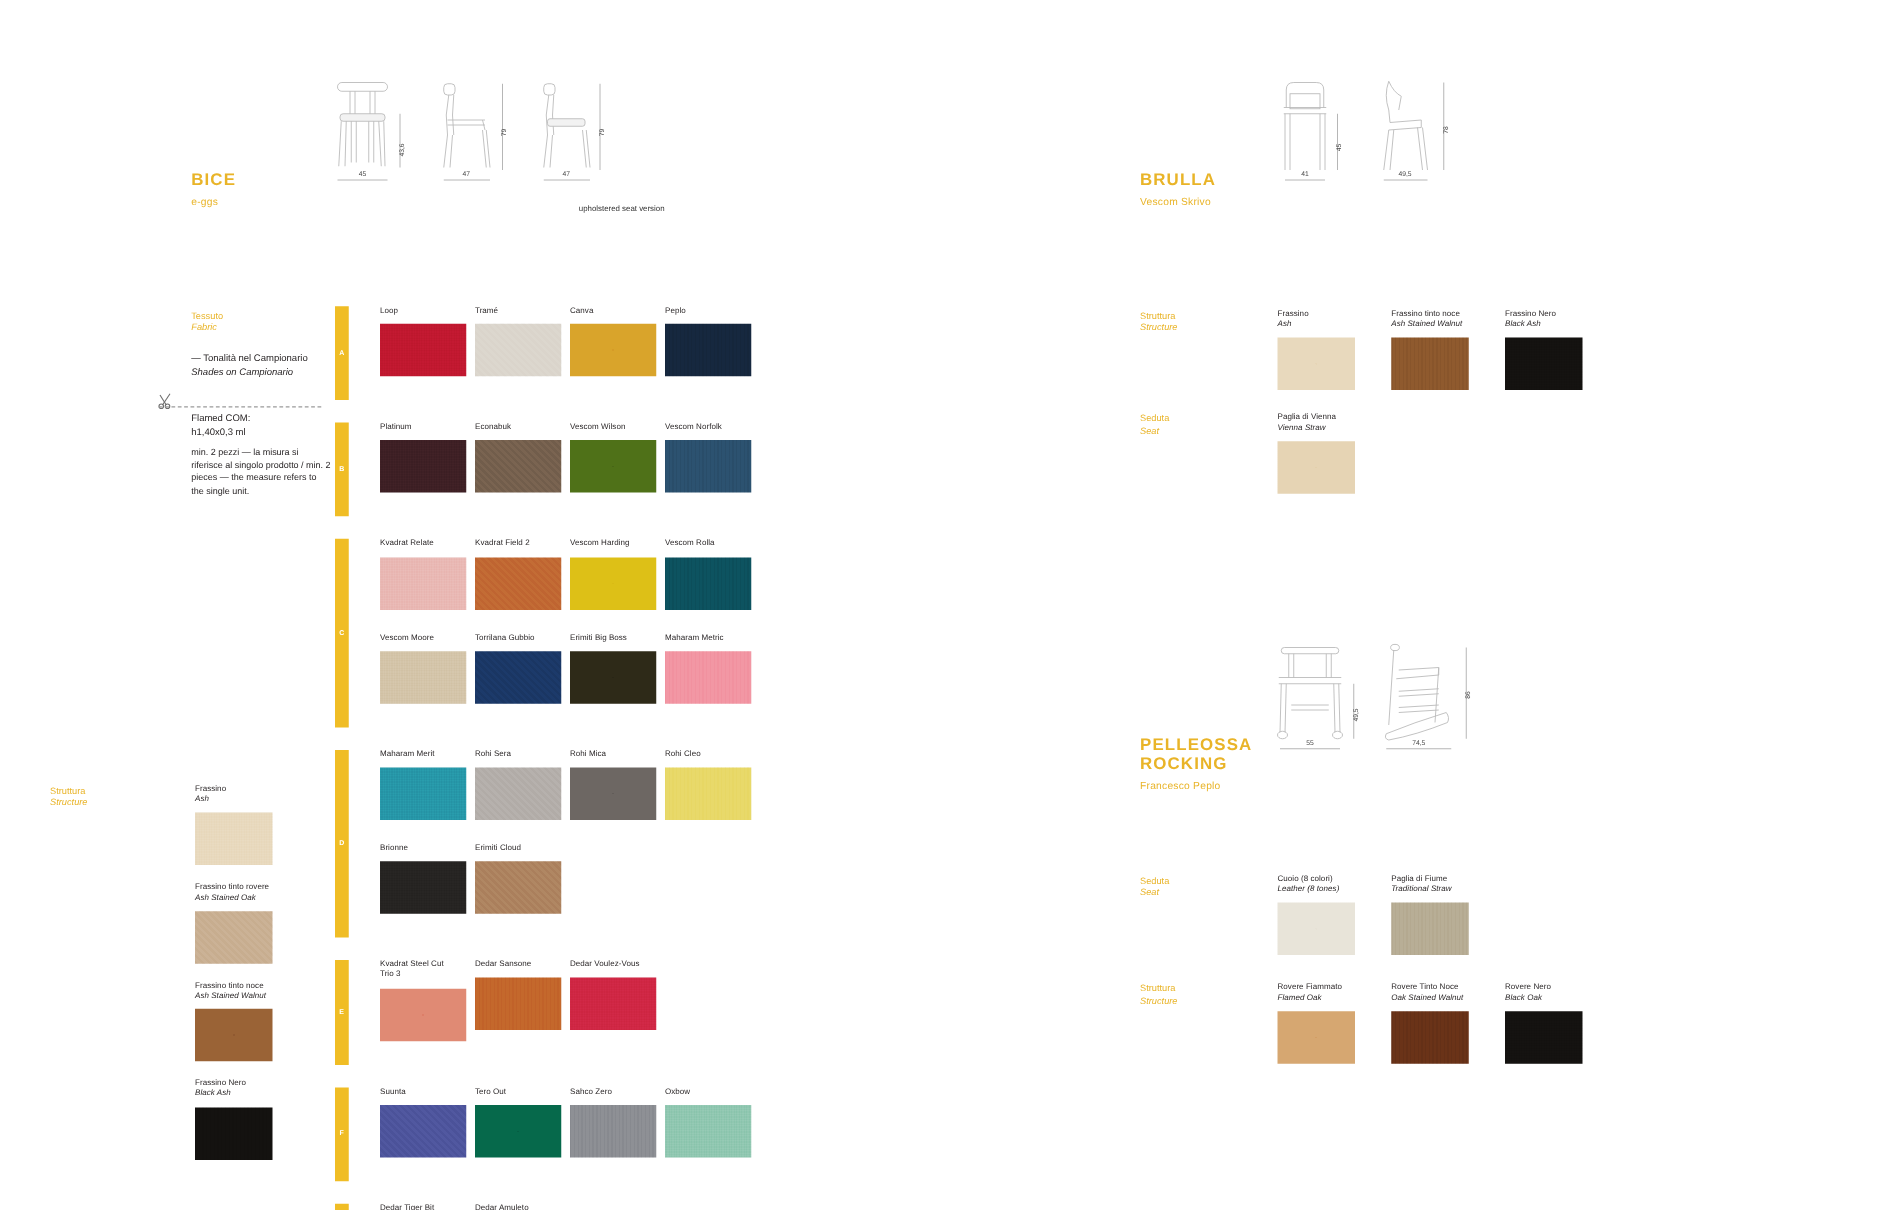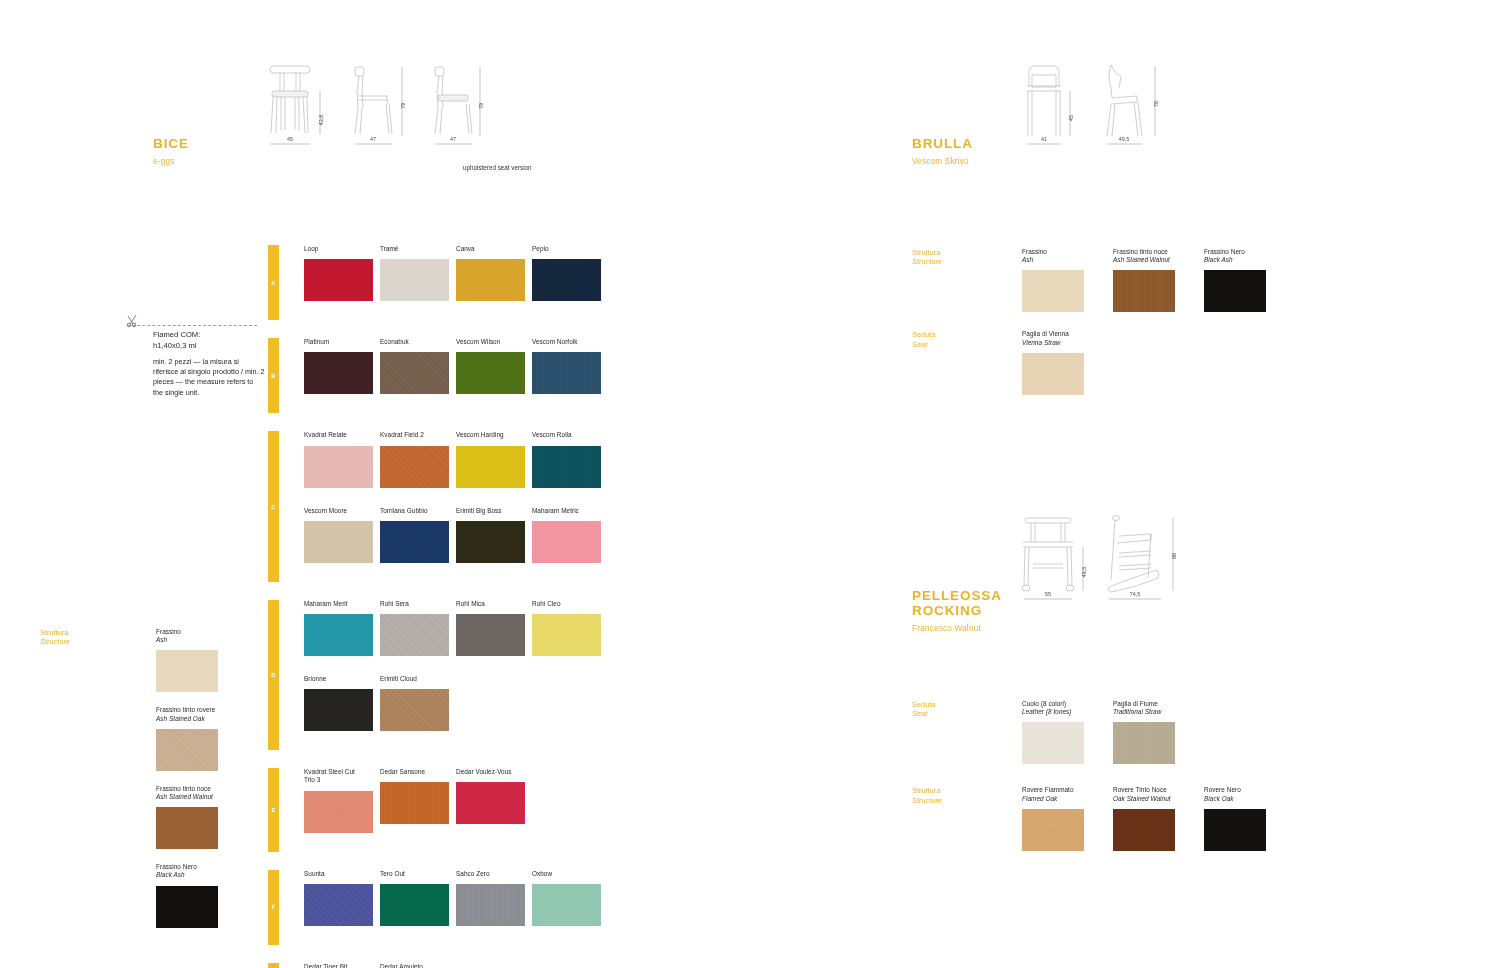--- a/index.html
+++ b/index.html
@@ -126,20 +126,30 @@
       <text class="dimtxt" x="191" y="83" text-anchor="middle">47</text>
     </svg>
   </div>
   <div class="abs hdr-note" style="left:463px; top:164px;">upholstered seat version</div>
 
   <div class="abs" style="left:153px; top:136px;">
     <div class="prod-title">BICE</div>
     <div class="prod-designer">e-ggs</div>
   </div>
 
+  <div class="abs" style="left:153px; top:248px; width:110px;">
+    <div class="cat-label">
+      <span>Tessuto</span>
+      <i>Fabric</i>
+    </div>
+    <div class="body-txt big" style="margin-top:14px;">
+      <span>— Tonalità nel Campionario</span><br>
+      <i>Shades on Campionario</i>
+    </div>
+  </div>
 
   <div class="abs" style="left:125px; top:314px;">
     <svg width="16" height="14" viewBox="0 0 16 14">
       <g stroke="#6e6e6e" stroke-width="0.9" fill="none">
         <circle cx="4" cy="11" r="1.8"></circle>
           <circle cx="9" cy="11" r="1.8"></circle>
         <line x1="5" y1="10" x2="11" y2="1"></line>
           <line x1="8" y1="10" x2="3" y2="2"></line>
       </g>
     </svg>
@@ -462,21 +472,21 @@
       <text class="dimtxt" x="33" y="88" text-anchor="middle">55</text>
       <text class="dimtxt" x="120" y="88" text-anchor="middle">74,5</text>
     </svg>
   </div>
 
   <div class="abs" style="left:912px; top:588px;">
     <div class="prod-title">
       <span>PELLEOSSA</span><br>
       <span>ROCKING</span>
     </div>
-    <div class="prod-designer">Francesco Walnut</div>
+    <div class="prod-designer">Francesco Peplo</div>
   </div>
 
   <div class="abs" id="pelleossa-panels" style="left:912px; top:700px;">
       <div style="display: flex; margin-bottom: 22px;">
         <div class="cat-label" style="flex: 0 0 110px;">Seduta<i>Seat</i></div>
         <div style="display: flex; gap: 15px;">
           <div style="width: 76px;">
             <div class="swatch-name">Cuoio (8 colori)<i>Leather (8 tones)</i></div>
             <div class="chip wood" style="margin-top: 6px; background: radial-gradient(rgba(0, 0, 0, 0.1) 1px, transparent 1px), linear-gradient(rgb(232, 228, 217), rgb(232, 228, 217)); background-blend-mode: overlay, overlay, normal;"></div>
           </div>

